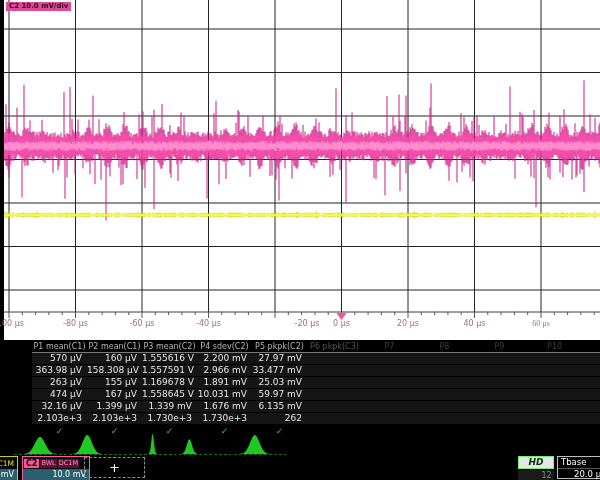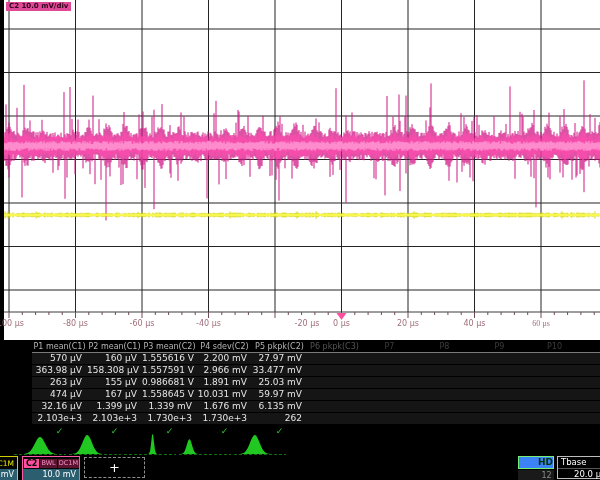--- a/index.html
+++ b/index.html
@@ -33,26 +33,26 @@
   
   .bbar{position:absolute;left:0;top:455px;width:600px;height:25px;background:#000;}
   .desc{position:absolute;box-sizing:border-box;height:24px;top:1px;background:#050505;}
   .desc .row1{height:11px;display:flex;align-items:center;gap:1px;padding:1px 1px 0 1px;}
   .desc .row2{height:11px;font-size:8px;line-height:11px;color:#fff;
               background:#2b5f70;text-align:right;padding:0 3px;}
   .chanbadge{font-size:8px;font-weight:bold;line-height:9px;padding:0 2px;color:#000;}
   .minibadge{font-size:6.5px;line-height:9px;padding:0 1px;background:#5a1430;color:#ff8fc8;}
   .c1box{left:-30px;width:48px;border:1px solid #cfcf00;}
   .c1box .coup{font-size:7.5px;color:#e8e800;line-height:9px;width:100%;text-align:right;padding-right:2px;}
-  .c2box{left:22px;width:58px;border:1px solid #ff5aa8;}
+  .c2box{left:22px;width:68px;border:1px solid #ff5aa8;}
   .addbox{position:absolute;left:84px;top:2px;width:61px;height:21px;box-sizing:border-box;
           border:1px dashed #8f8f8f;color:#fff;font-size:13px;line-height:19px;text-align:center;}
   .hdwrap{position:absolute;left:518px;top:1px;width:36px;}
-  .hdbadge{background:#3b82f6;color:#003300;font-weight:bold;font-size:9px;
-           line-height:11px;text-align:right;border:1px solid #77ee77;}
+  .hdbadge{background:#e5e5e5;color:#003300;font-weight:bold;font-size:9px;
+           line-height:11px;text-align:center;border:1px solid #77ee77;font-style:italic;}
   .hdsub{color:#8a8a8a;font-size:8px;line-height:11px;text-align:center;background:#1a1a1a;margin-top:1px;padding-left:21px;}
   .tbasebox{position:absolute;left:557px;top:1px;width:92px;height:23px;box-sizing:border-box;
             border:1px solid #bdbdbd;background:#000;}
   .tbasebox .t1{font-size:8.5px;line-height:11px;color:#fff;padding-left:3px;border-bottom:1px solid #555;}
   .tbasebox .t2{font-size:8.5px;line-height:10px;color:#fff;padding-left:16px;}
 </style>
 </head>
 <body>
 
 <div class="plot">
@@ -117,21 +117,21 @@
       <div class="mcell mval"></div>
       <div class="mcell mval"></div>
       <div class="mcell mval"></div>
       <div class="mcell mval"></div>
       <div class="mcell mval"></div>
       <div class="mcell mval"></div>
     </div>
     <div class="mrow vals">
       <div class="mcell mval">263 µV</div>
       <div class="mcell mval">155 µV</div>
-      <div class="mcell mval">0.986681 V</div>
+      <div class="mcell mval">1.169678 V</div>
       <div class="mcell mval">1.891 mV</div>
       <div class="mcell mval">25.03 mV</div>
       <div class="mcell mval"></div>
       <div class="mcell mval"></div>
       <div class="mcell mval"></div>
       <div class="mcell mval"></div>
       <div class="mcell mval"></div>
       <div class="mcell mval"></div>
     </div>
     <div class="mrow vals">

